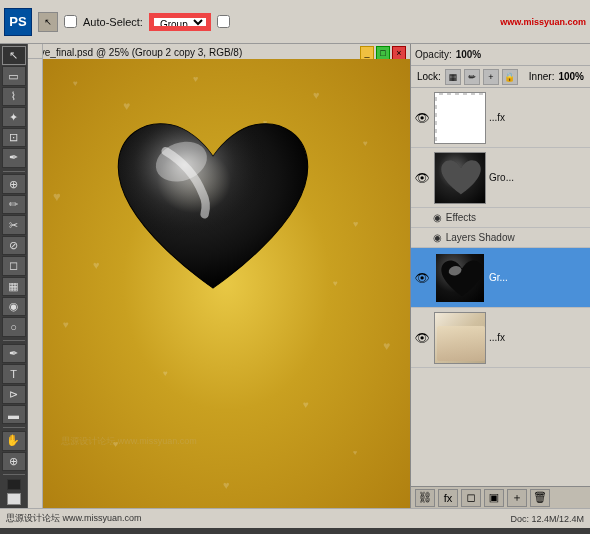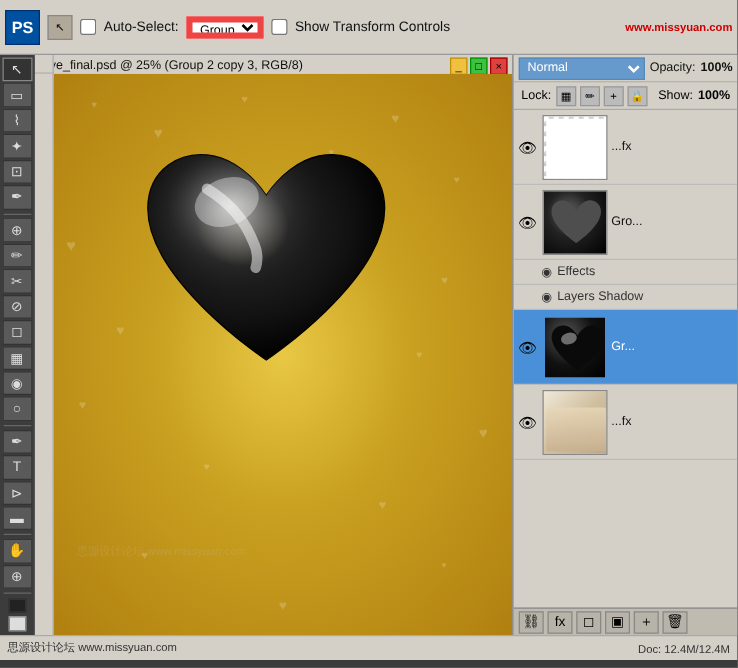--- a/index.html
+++ b/index.html
@@ -418,21 +418,20 @@
 <div class="top-toolbar">
   <div class="ps-logo">PS</div>
   <div class="toolbar-icon">↖</div>
   <input type="checkbox" style="">
   <span class="toolbar-label">Auto-Select:</span>
   <select class="toolbar-select">
     <option>Group</option>
     <option>Layer</option>
   </select>
   <input type="checkbox" style="">
-  <span class="toolbar-label">Show Transform Controls</span>
   <div class="toolbar-spacer"></div>
   <span class="toolbar-watermark">www.missyuan.com</span>
 </div>
 
 <div class="main-area">
 
   <div class="tools-panel">
     <div class="tool-btn active">↖</div>
     <div class="tool-btn">▭</div>
     <div class="tool-btn">⌇</div>
@@ -526,39 +525,33 @@
 
 
       <div style="position:absolute; bottom:60px; left:5%; color:rgba(200,180,130,0.3); font-size:9px; white-space:nowrap;">思源设计论坛 www.missyuan.com</div>
     </div>
   </div>
 
   <div class="layers-panel">
 
 
     <div class="layers-mode-row">
-      <select class="mode-select">
-        <option>Normal</option>
-        <option>Multiply</option>
-        <option>Screen</option>
-        <option>Overlay</option>
-      </select>
       <span class="opacity-label">Opacity:</span>
       <span class="opacity-value">100%</span>
     </div>
 
     <div class="layers-lock-row">
       <span>Lock:</span>
       <div class="lock-icon-group">
         <div class="lock-icon-btn">▦</div>
         <div class="lock-icon-btn">✏</div>
         <div class="lock-icon-btn">+</div>
         <div class="lock-icon-btn">🔒</div>
       </div>
-      <span class="fill-label">Show:</span>
+      <span class="fill-label">Inner:</span>
       <span class="fill-value">100%</span>
     </div>
 
     <div class="layers-list">
 
       <div class="layer-item">
         <div class="layer-eye">👁</div>
         <div class="layer-thumb">
           <div class="checker"></div>
           <div style="position:absolute; top:2px; left:2px; width:48px; height:48px; background:white;"></div>

